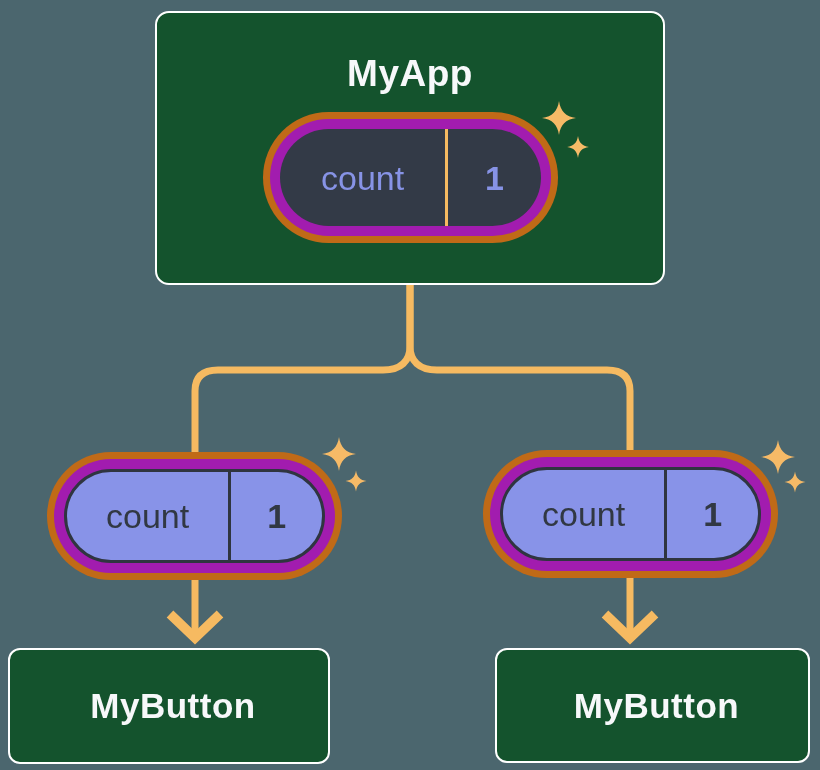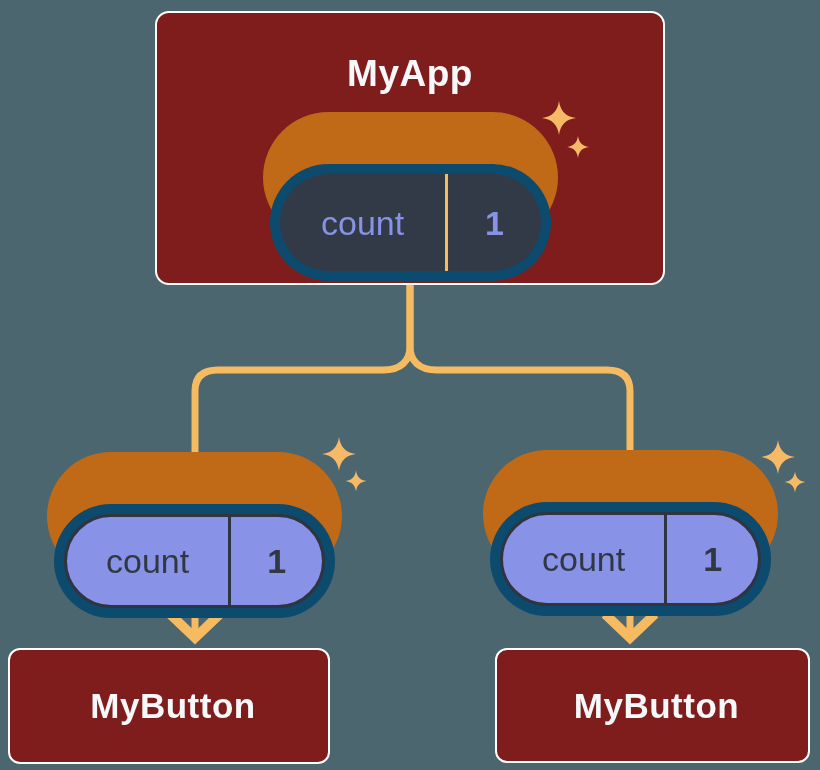--- a/index.html
+++ b/index.html
@@ -12,21 +12,21 @@
     width: 820px;
     height: 770px;
     background: #4B666E;
     overflow: hidden;
   }
   .layer { position: absolute; left: 0; top: 0; pointer-events: none; }
 
   
   .node {
     position: absolute;
-    background: #7f1d1d;
+    background: #14532d;
     border: 2.5px solid #FFFFFF;
     border-radius: 14px;
     box-sizing: border-box;
     z-index: 2;
   }
   .node-title {
     display: block;
     width: 100%;
     text-align: center;
     color: #F7F8FA;
@@ -42,24 +42,23 @@
     position: absolute;
     border-radius: 999px;
     background: #C06A17;
     padding: 7px;
     box-sizing: border-box;
     z-index: 2;
   }
   .pill-mid {
     height: 100%;
     border-radius: 999px;
-    background: #0c4a6e;
+    background: #a21caf;
     padding: 10px;
     box-sizing: border-box;
-    margin-top: 45px;
   }
   .pill-body {
     height: 100%;
     border-radius: 999px;
     display: flex;
     align-items: stretch;
     overflow: hidden;
     box-sizing: border-box;
   }
   .pill-dark .pill-body { background: #333A47; }

